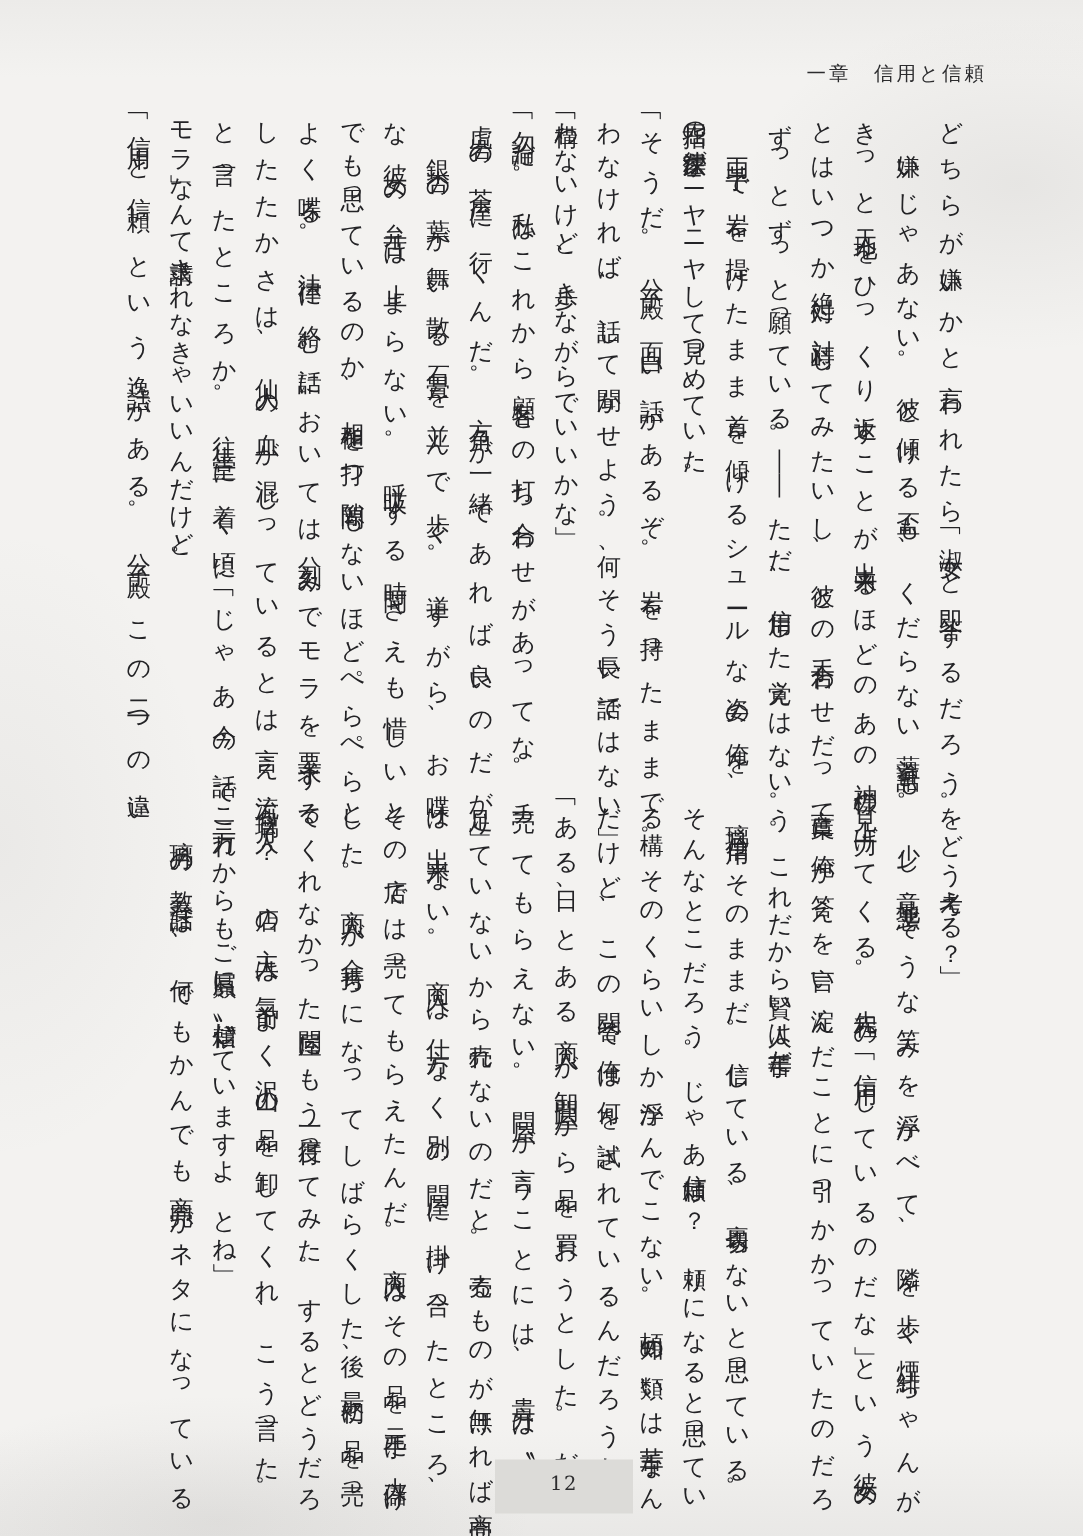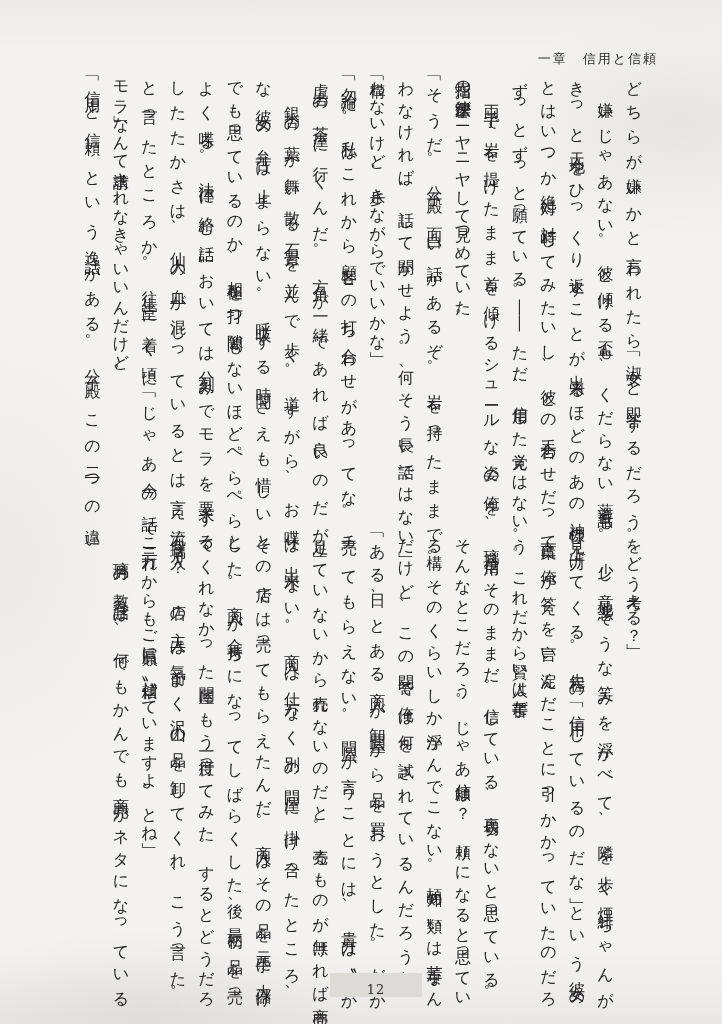--- a/index.html
+++ b/index.html
@@ -10,37 +10,37 @@
     overflow:hidden;
     font-family:"DejaVu Serif","Liberation Serif",serif;
     background:
       radial-gradient(ellipse 260px 160px at 94% 12%, rgba(120,118,115,0.10), transparent 70%),
       radial-gradient(ellipse 300px 120px at 20% 99%, rgba(120,118,115,0.10), transparent 70%),
       radial-gradient(ellipse 200px 300px at 0% 55%, rgba(120,118,115,0.07), transparent 70%),
       linear-gradient(180deg,#ecebe9 0%,#f3f2f0 5%,#f3f2f0 93%,#e9e8e6 100%);
   }
   .chapter-header{
     position:absolute;top:40px;right:64px;
-    font-size:13px;letter-spacing:2px;color:#2c2c2e;margin-top:10px;
+    font-size:13px;letter-spacing:2px;color:#2c2c2e;
   }
   .vblock{
     position:absolute;right:74px;height:472px;
     writing-mode:vertical-rl;text-orientation:mixed;
     font-size:16px;color:#232326;
   }
   .vblock.top{top:70px;}
   .vblock.bottom{top:527px;}
   .tline{line-height:28.5px;}
   .tline.just{
     text-align:justify;
     text-align-last:justify;
     text-justify:inter-character;
   }
   .pgnum-box{
-    position:absolute;left:330px;top:973px;width:92px;height:24px;
+    position:absolute;left:330px;top:973px;width:92px;height:36px;
     background:#dcdbd8;
   }
   .pgnum{
     position:absolute;left:0;right:0;top:9px;
     text-align:center;font-size:13px;letter-spacing:1px;color:#2c2c2e;
   }
 </style>
 </head>
 <body>
 

